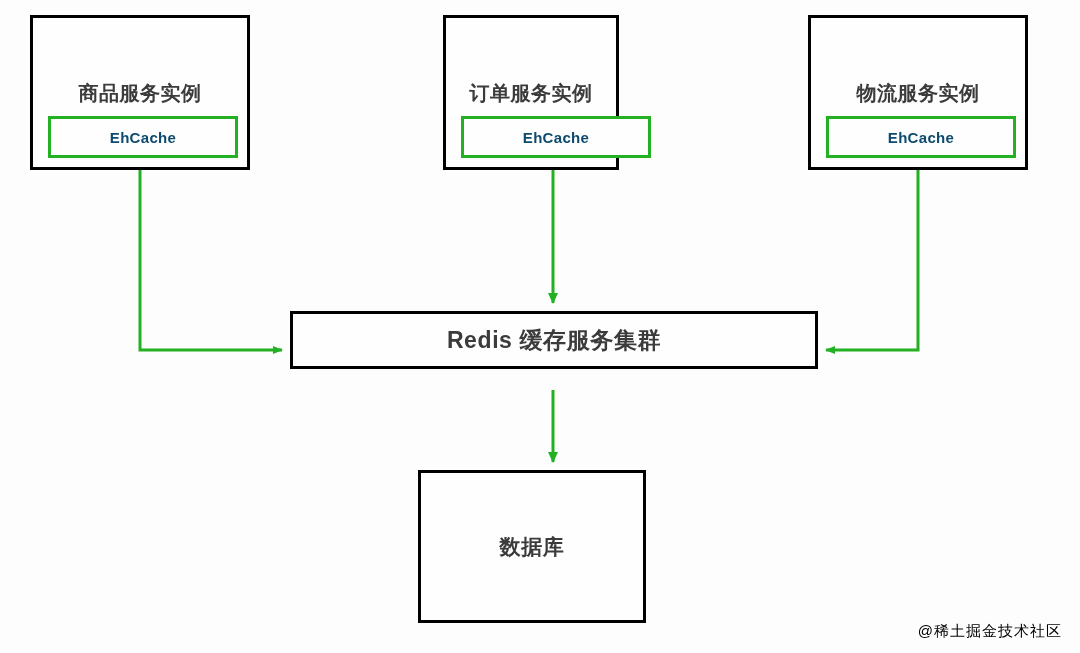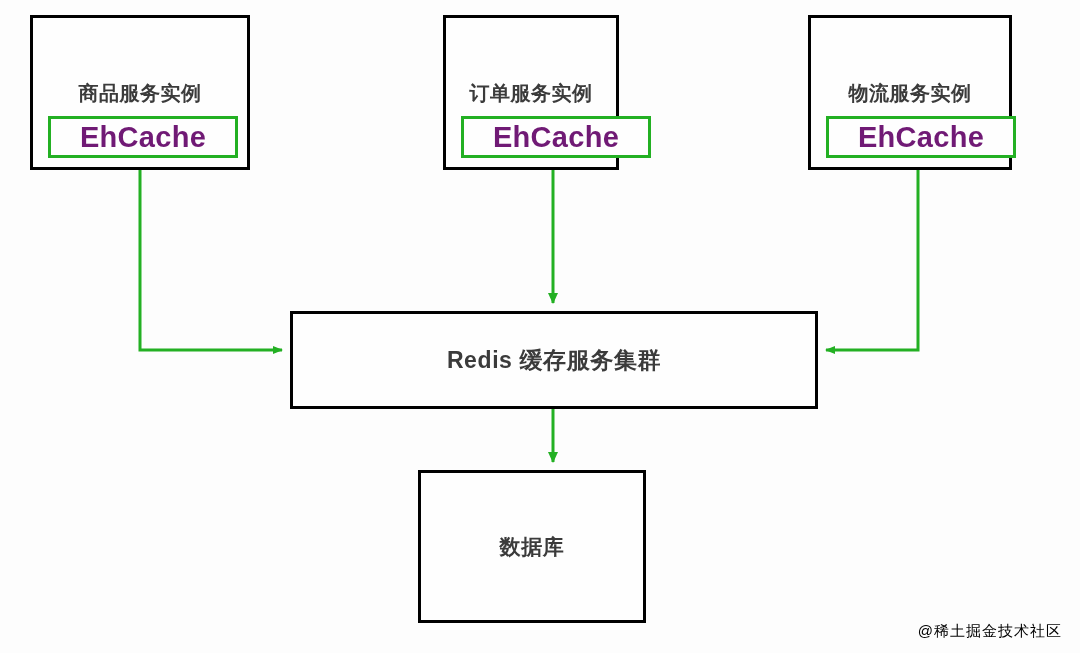--- a/index.html
+++ b/index.html
@@ -47,23 +47,23 @@
   .inner-box {
     position: absolute;
     box-sizing: border-box;
     border: 3px solid #23b023;
     background: #fefefe;
     display: flex;
     align-items: center;
     justify-content: center;
   }
   .inner-label {
-    color: #701a75;
+    color: #0c4a6e;
     font-weight: bold;
-    font-size: 29px;
+    font-size: 15px;
     letter-spacing: 0.3px;
   }
   .center-label {
     position: absolute;
     left: 0;
     right: 0;
     top: 50%;
     transform: translateY(-50%);
     text-align: center;
     color: #3b3b3b;
@@ -124,28 +124,28 @@
     </div>
   </div>
 
   <div class="node" style="left:443px; top:15px; width:176px; height:155px;padding-left:31px;">
     <div class="node-label service-title">订单服务实例</div>
     <div class="inner-box" style="left:15px; top:98px; width:190px; height:42px;">
       <span class="inner-label">EhCache</span>
     </div>
   </div>
 
-  <div class="node" style="left:808px; top:15px; width:204px; height:155px;">
+  <div class="node" style="left:808px; top:15px; width:220px; height:155px;">
     <div class="node-label service-title">物流服务实例</div>
     <div class="inner-box" style="left:15px; top:98px; width:190px; height:42px;">
       <span class="inner-label">EhCache</span>
     </div>
   </div>
 
-  <div class="node" style="left:290px; top:311px; width:528px; height:98px;">
+  <div class="node" style="left:290px; top:311px; width:528px; height:58px;">
     <div class="center-label redis-label">Redis 缓存服务集群</div>
   </div>
 
   <div class="node" style="left:418px; top:470px; width:228px; height:153px;">
     <div class="center-label db-label">数据库</div>
   </div>
 
   <div class="watermark">@稀土掘金技术社区</div>
 
 </div>

